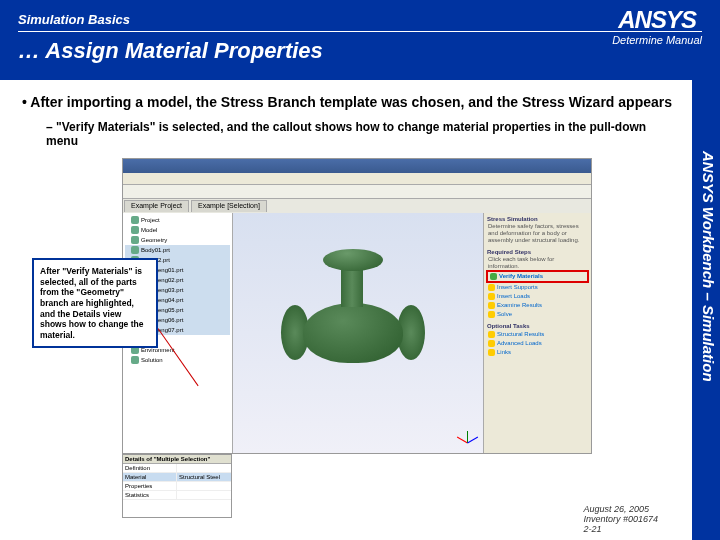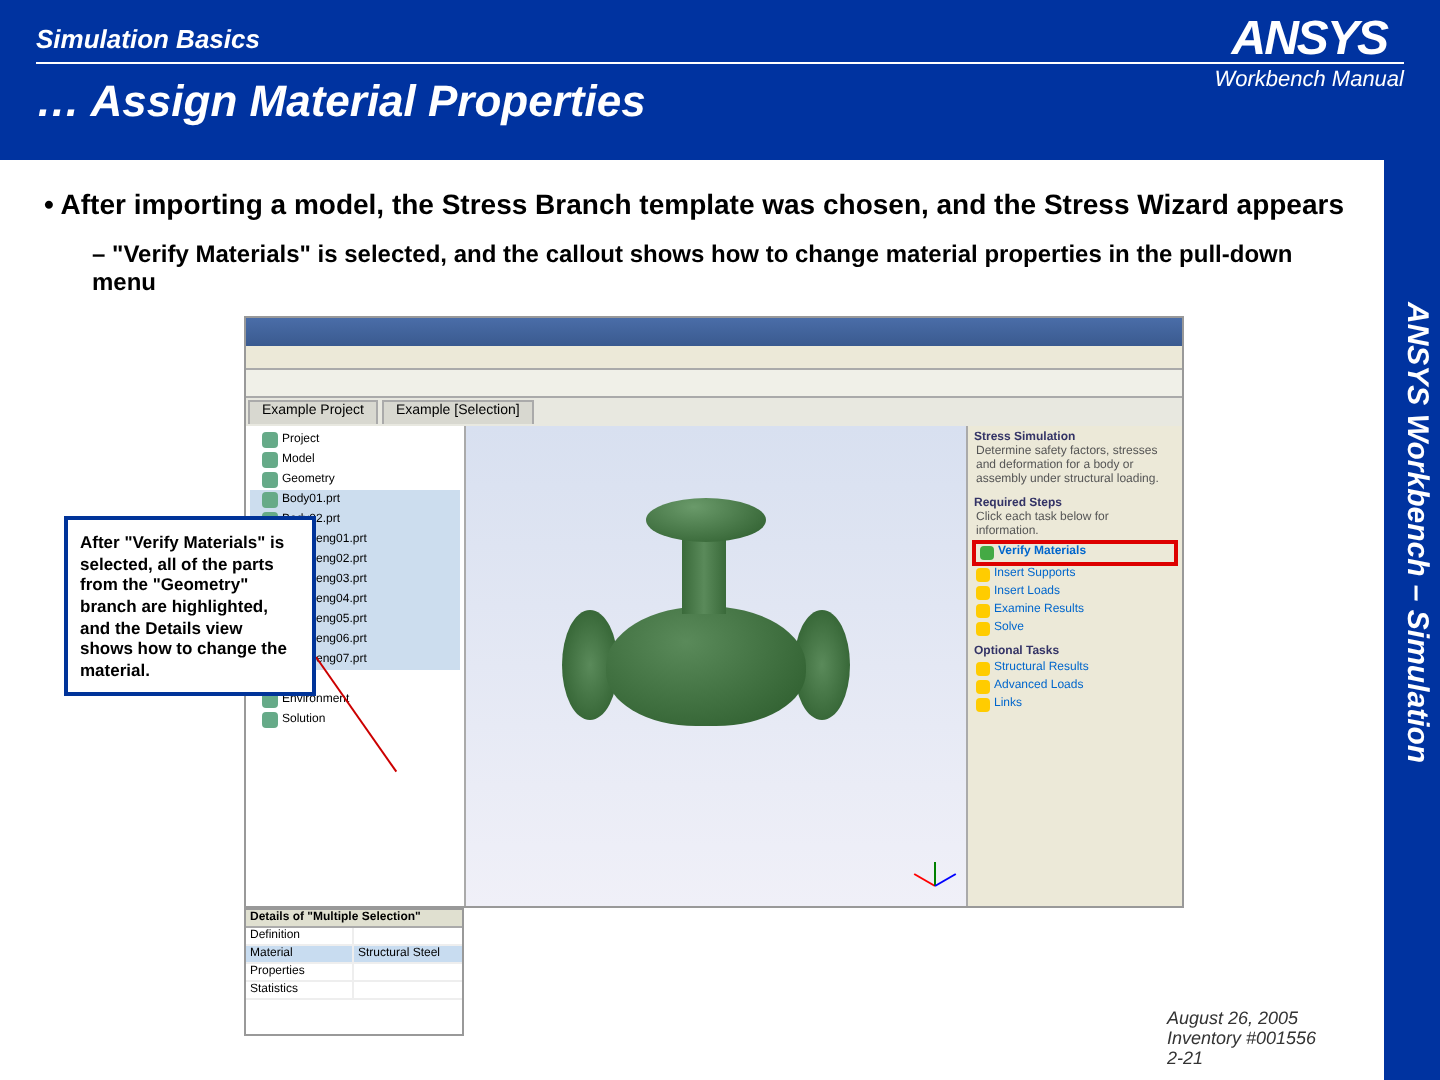--- a/index.html
+++ b/index.html
@@ -66,21 +66,21 @@
 <div class="header">
   <div class="course-title">Simulation Basics</div>
   <div class="divider"></div>
   <div class="title-row">
     <div class="page-title">… Assign Material Properties</div>
   </div>
 </div>
 
 <div class="logo-box">
   <div class="logo">ANSYS</div>
-  <div class="logo-sub">Workbench Manual</div>
+  <div class="logo-sub">Determine Manual</div>
 </div>
 
 <div class="sidebar-text">ANSYS Workbench – Simulation</div>
 
 <div class="content">
   <div class="bullet1">After importing a model, the Stress Branch template was chosen, and the Stress Wizard appears</div>
   <div class="bullet2">"Verify Materials" is selected, and the callout shows how to change material properties in the pull-down menu</div>
 
   <div class="screenshot-area">
     <div class="callout">After "Verify Materials" is selected, all of the parts from the "Geometry" branch are highlighted, and the Details view shows how to change the material.</div>
@@ -241,16 +241,16 @@
           <div class="det-row">
             <div class="det-k">Statistics</div>
             <div class="det-v"></div>
           </div>
         </div>
     </div>
   </div>
 
   <div class="footer">
     <div>August 26, 2005</div>
-    <div>Inventory #001556</div>
+    <div>Inventory #001674</div>
     <div>2-21</div>
   </div>
 </div>
 
 </body></html>

